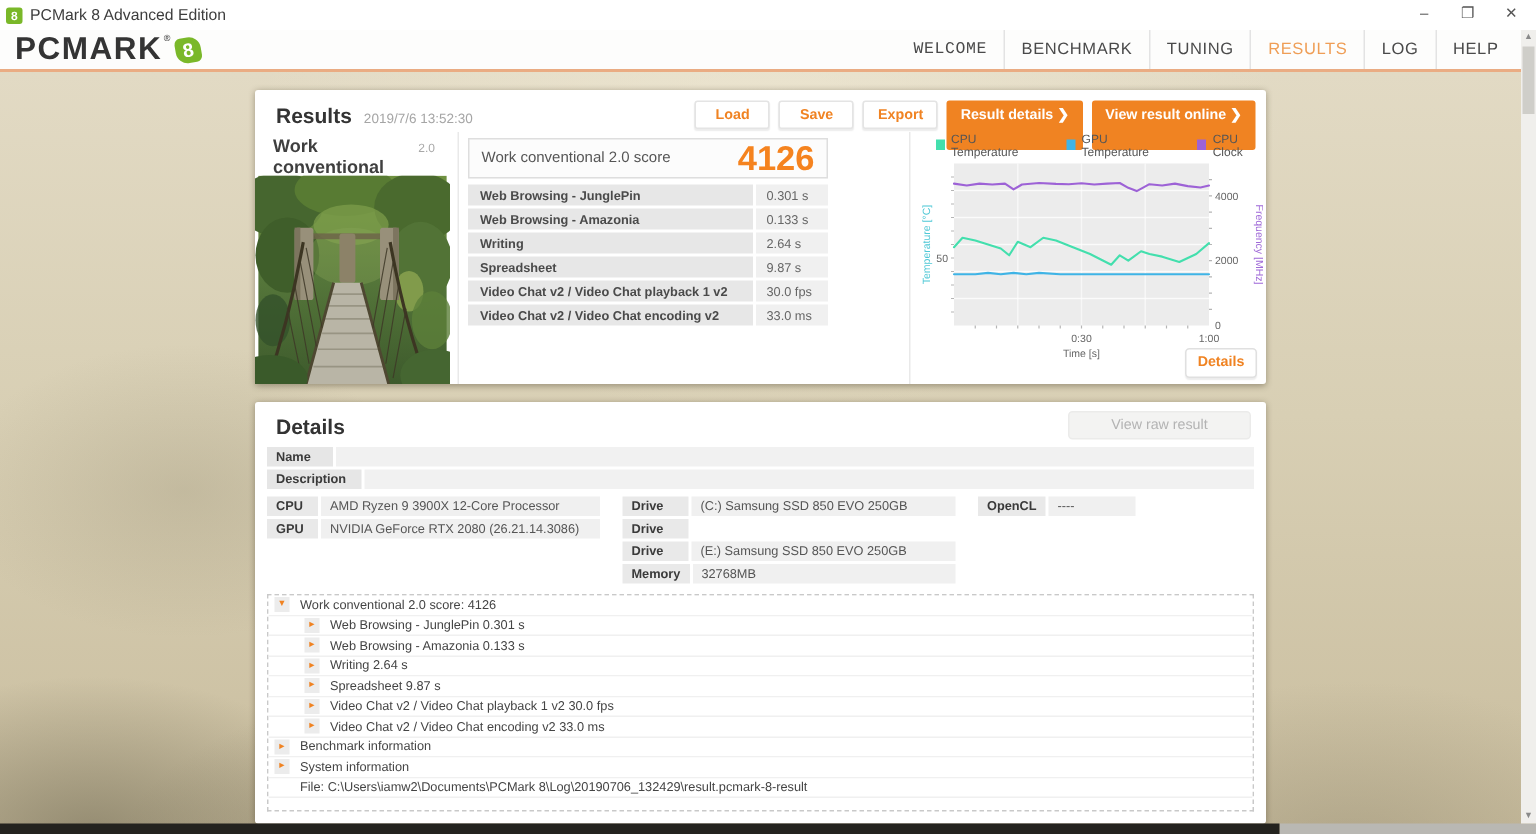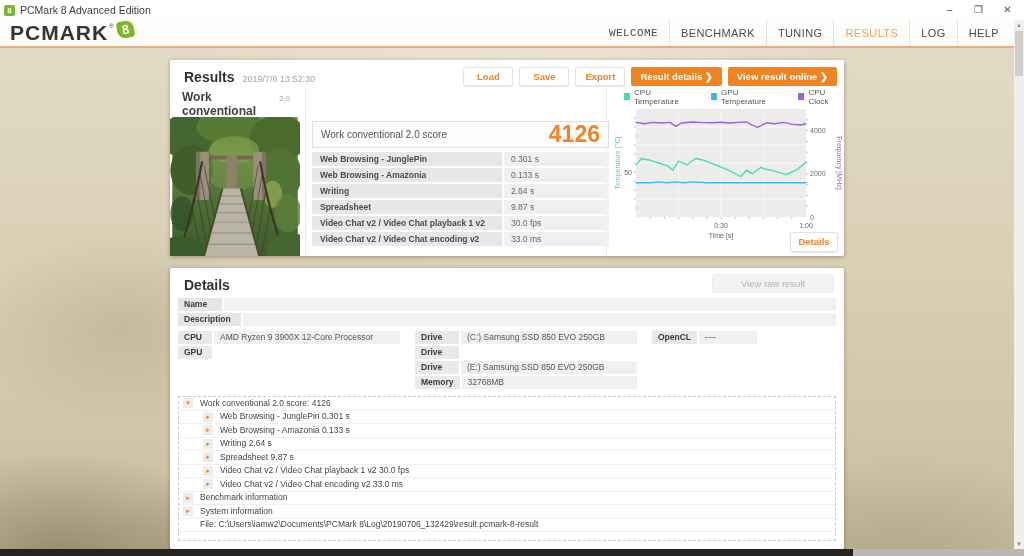--- a/index.html
+++ b/index.html
@@ -12,21 +12,21 @@
     display:flex; align-items:center; padding-left:4px; }
   .titlebar-icon { width:11px; height:11px; background:#7ab829; border-radius:2px; display:inline-flex;
     align-items:center; justify-content:center; color:#fff; font-size:8px; font-weight:bold; margin-right:5px; }
   .titlebar-text { font-size:10.5px; color:#3d3d3d; }
   .win-controls { position:absolute; right:2px; top:0; height:20px; display:flex; }
   .win-btn { width:29px; height:20px; text-align:center; line-height:20px; font-size:10px; color:#555; cursor:default; }
 
   
   .app-header { position:absolute; left:0; top:20px; width:1024px; height:28px; background:#fdfdfc;
     border-bottom:2px solid #eaac83; z-index:29; }
-  .logo { position:absolute; left:10px; top:1px; display:flex; align-items:flex-start; }
+  .logo { position:absolute; left:10px; top:1px; display:flex; align-items:center; }
   .logo-text { font-size:21px; font-weight:bold; letter-spacing:1px; color:#343434; }
   .logo-reg { font-size:6px; color:#343434; vertical-align:top; margin:2px 1px 0 1px; align-self:flex-start; }
   .logo-mark { width:17px; height:17px; background:#7ab829; border-radius:4px 8px 4px 8px; transform:rotate(-10deg);
     display:flex; align-items:center; justify-content:center; color:#fff; font-size:13px; font-weight:bold; margin-left:2px; }
   .main-nav { position:absolute; right:14px; top:0; height:26px; display:flex; align-items:center; }
   .nav-item { font-size:11px; letter-spacing:0.4px; color:#4a4a4a; padding:0 11px; line-height:26px;
     border-left:1px solid #e3e3e3; cursor:pointer; }
   .nav-item:first-child { border-left:none;font-family:Liberation Mono, monospace; }
   .nav-item.active { color:#ef9e56; }
 
@@ -48,35 +48,35 @@
   .details-card { left:170px; top:268px; width:674px; height:281px; }
 
   .card-title { font-size:14px; font-weight:bold; color:#333; }
   .results-head { position:absolute; left:14px; top:9px; display:flex; align-items:baseline; }
   .timestamp { font-size:9px; color:#a5a5a5; margin-left:8px; }
 
   .btn-row { position:absolute; top:7px; right:7px; display:flex; gap:6px; }
   .btn-light { min-width:50px; height:19px; background:#fff; border:1px solid #e4e4e4; border-radius:2px;
     color:#f08322; font-size:9.5px; font-weight:bold; text-align:center; line-height:17px; padding:0 8px;
     box-shadow:0 1px 1px rgba(0,0,0,.08); cursor:pointer; }
-  .btn-orange { height:19px; background:#f08322; border-radius:2px; color:#fff; font-size:9.5px; font-weight:bold;
+  .btn-orange { height:33px; background:#f08322; border-radius:2px; color:#fff; font-size:9.5px; font-weight:bold;
     text-align:center; line-height:19px; padding:0 9px; cursor:pointer; }
 
   .vdiv { position:absolute; top:28px; bottom:0; width:1px; background:#e9e9e9; }
 
   
   .work-title-block { position:absolute; left:0; top:26px; width:130px; padding:4px 10px 0 12px; }
   .work-title-line { display:flex; justify-content:space-between; align-items:baseline; }
   .work-title { font-size:12px; font-weight:bold; color:#3f3f3f; }
   .work-version { font-size:8px; color:#a8a8a8; }
   .work-subtitle { font-size:7.5px; color:#a8a8a8; margin-top:1px; }
   .work-image { position:absolute; left:0; top:57px; width:130px; height:139px; overflow:hidden; }
 
   
-  .score-panel { position:absolute; left:142px; top:32px; width:297px;margin-top:29px; }
+  .score-panel { position:absolute; left:142px; top:32px; width:240px; }
   .score-box { height:27px; border:1px solid #dedede; background:#fcfcfc; display:flex; align-items:center;
     justify-content:space-between; padding:0 8px; }
   .score-label { font-size:10px; color:#555; }
   .score-value { font-size:23px; font-weight:bold; color:#f5831f; }
   .score-rows { margin-top:4px; }
   .score-row { display:flex; margin-bottom:2px; }
   .score-row-label { width:190px; background:#e7e7e7; font-size:8.5px; font-weight:bold; color:#4a4a4a;
     padding:2px 0 2px 8px; }
   .score-row-value { flex:1; background:#f0f0f0; margin-left:2px; font-size:8.5px; color:#666;
     padding:2px 0 2px 7px; }
@@ -344,20 +344,21 @@
       </div>
 
     <div class="hw-grid">
       <div class="hw-col hw-col1">
           <div class="hw-row">
             <span class="hw-label">CPU</span>
             <span class="hw-value">AMD Ryzen 9 3900X 12-Core Processor</span>
           </div>
           <div class="hw-row">
             <span class="hw-label">GPU</span>
+            <span class="hw-value">NVIDIA GeForce RTX 2080 (26.21.14.3086)</span>
           </div>
         </div>
       <div class="hw-col hw-col2">
           <div class="hw-row">
             <span class="hw-label">Drive</span>
             <span class="hw-value">(C:) Samsung SSD 850 EVO 250GB</span>
           </div>
           <div class="hw-row">
             <span class="hw-label">Drive</span>
           </div>

